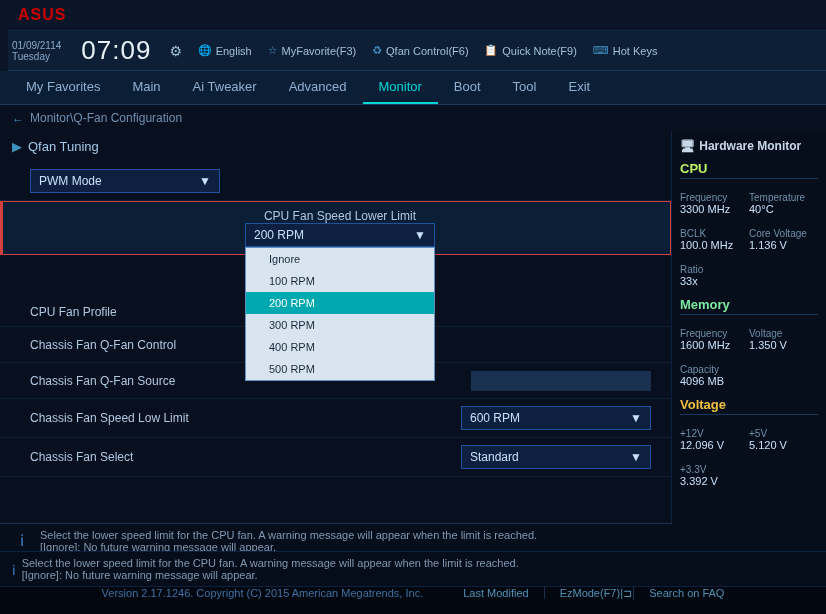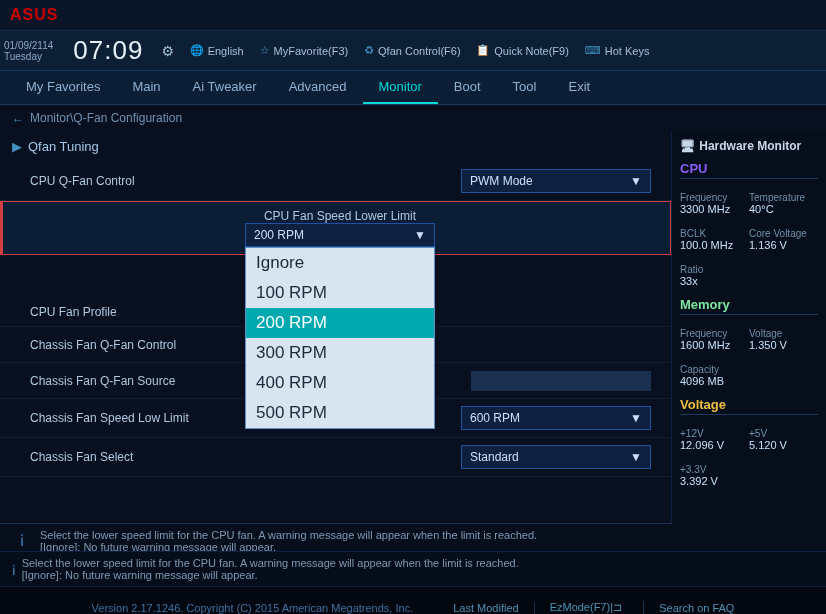--- a/index.html
+++ b/index.html
@@ -11,20 +11,21 @@
       overflow: hidden;
       color: #c8d8e8;
       font-size: 13px;
     }
 
     
     .header {
       background: #0d1f35;
       border-bottom: 1px solid #1a3a5c;
       padding: 0;
+      margin-left: 8px;
     }
     .header-top {
       display: flex;
       align-items: center;
       padding: 6px 10px;
       background: #0a1628;
       border-bottom: 1px solid #0e2a44;
     }
     .asus-logo {
       color: #cc0000;
@@ -167,23 +168,23 @@
     .dropdown-list {
       position: absolute;
       top: 100%;
       left: 0;
       width: 190px;
       background: #e8e8e8;
       border: 1px solid #6090c0;
       z-index: 100;
     }
     .dropdown-option {
-      padding: 5px 10px;
+      padding: 5px 23px;
       color: #1a2a3a;
-      font-size: 17px;
+      font-size: 11px;
       cursor: pointer;
       background: #d8e4f0;
     }
     .dropdown-option.selected {
       background: #00a8b0;
       color: #ffffff;
     }
 
     
     .right-panel {
@@ -204,21 +205,21 @@
     }
     .hw-section { margin-bottom: 10px; }
     .hw-section-title {
       color: #c8d8e8;
       font-size: 13px;
       font-weight: bold;
       border-bottom: 1px solid #1a3a5c;
       padding-bottom: 2px;
       margin-bottom: 6px;
     }
-    .hw-section-title.cpu-title { color: #8b5cf6; }
+    .hw-section-title.cpu-title { color: #bef264; }
     .hw-section-title.memory-title { color: #7de8a0; }
     .hw-section-title.voltage-title { color: #f0c040; }
     .hw-row {
       display: flex;
       justify-content: space-between;
       margin-bottom: 4px;
       margin-top: 13px;
     }
     .hw-col { flex: 1; }
     .hw-label { color: #7090a8; font-size: 10px; }
@@ -299,21 +300,20 @@
 
   <div class="left-panel">
     <div class="section-header">
       <span style="color:#4090c0;">▶</span>
       <span>Qfan Tuning</span>
     </div>
 
     <div class="settings-table">
 
       <div class="setting-row">
-        <span class="setting-label">CPU Q-Fan Control</span>
         <div class="setting-value">
           <div class="dropdown">
             <span>PWM Mode</span>
             <span class="dropdown-arrow">▼</span>
           </div>
         </div>
       </div>
 
       <div class="setting-row highlighted" style="position:relative;">
         <span class="setting-label">CPU Fan Speed Lower Limit</span>
@@ -458,18 +458,18 @@
 </div>
 
 <div style="position:absolute;bottom:28px;left:0;right:0;background:#050d1a;border-top:1px solid #0d2040;padding:5px 12px;font-size:11px;color:#8098b0;display:flex;align-items:center;gap:6px;">
   <span style="color:#4080c0;font-size:14px;">ℹ</span>
   <div>
     <div>Select the lower speed limit for the CPU fan. A warning message will appear when the limit is reached.</div>
     <div>[Ignore]: No future warning message will appear.</div>
   </div>
 </div>
 
-<div style="position:absolute;bottom:0;left:0;right:0;height:28px;background:#030810;border-top:1px solid #0d2040;display:flex;align-items:flex-end;justify-content:center;gap:0;font-size:11px;">
+<div style="position:absolute;bottom:0;left:0;right:0;height:28px;background:#030810;border-top:1px solid #0d2040;display:flex;align-items:flex-start;justify-content:center;gap:0;font-size:11px;">
   <span style="color:#4070a0;margin-right:40px;">Version 2.17.1246. Copyright (C) 2015 American Megatrends, Inc.</span>
   <span style="color:#5090b0;cursor:pointer;border-right:1px solid #1a3050;padding-right:15px;margin-right:15px;">Last Modified</span>
-  <span style="color:#5090b0;cursor:pointer;border-right:1px solid #1a3050;padding-right:21px;margin-right:15px;">EzMode(F7)|⊐</span>
+  <span style="color:#5090b0;cursor:pointer;border-right:1px solid #1a3050;padding-right:1px;margin-right:15px;">EzMode(F7)|⊐</span>
   <span style="color:#5090b0;cursor:pointer;">Search on FAQ</span>
 </div>
 
 </body></html>

